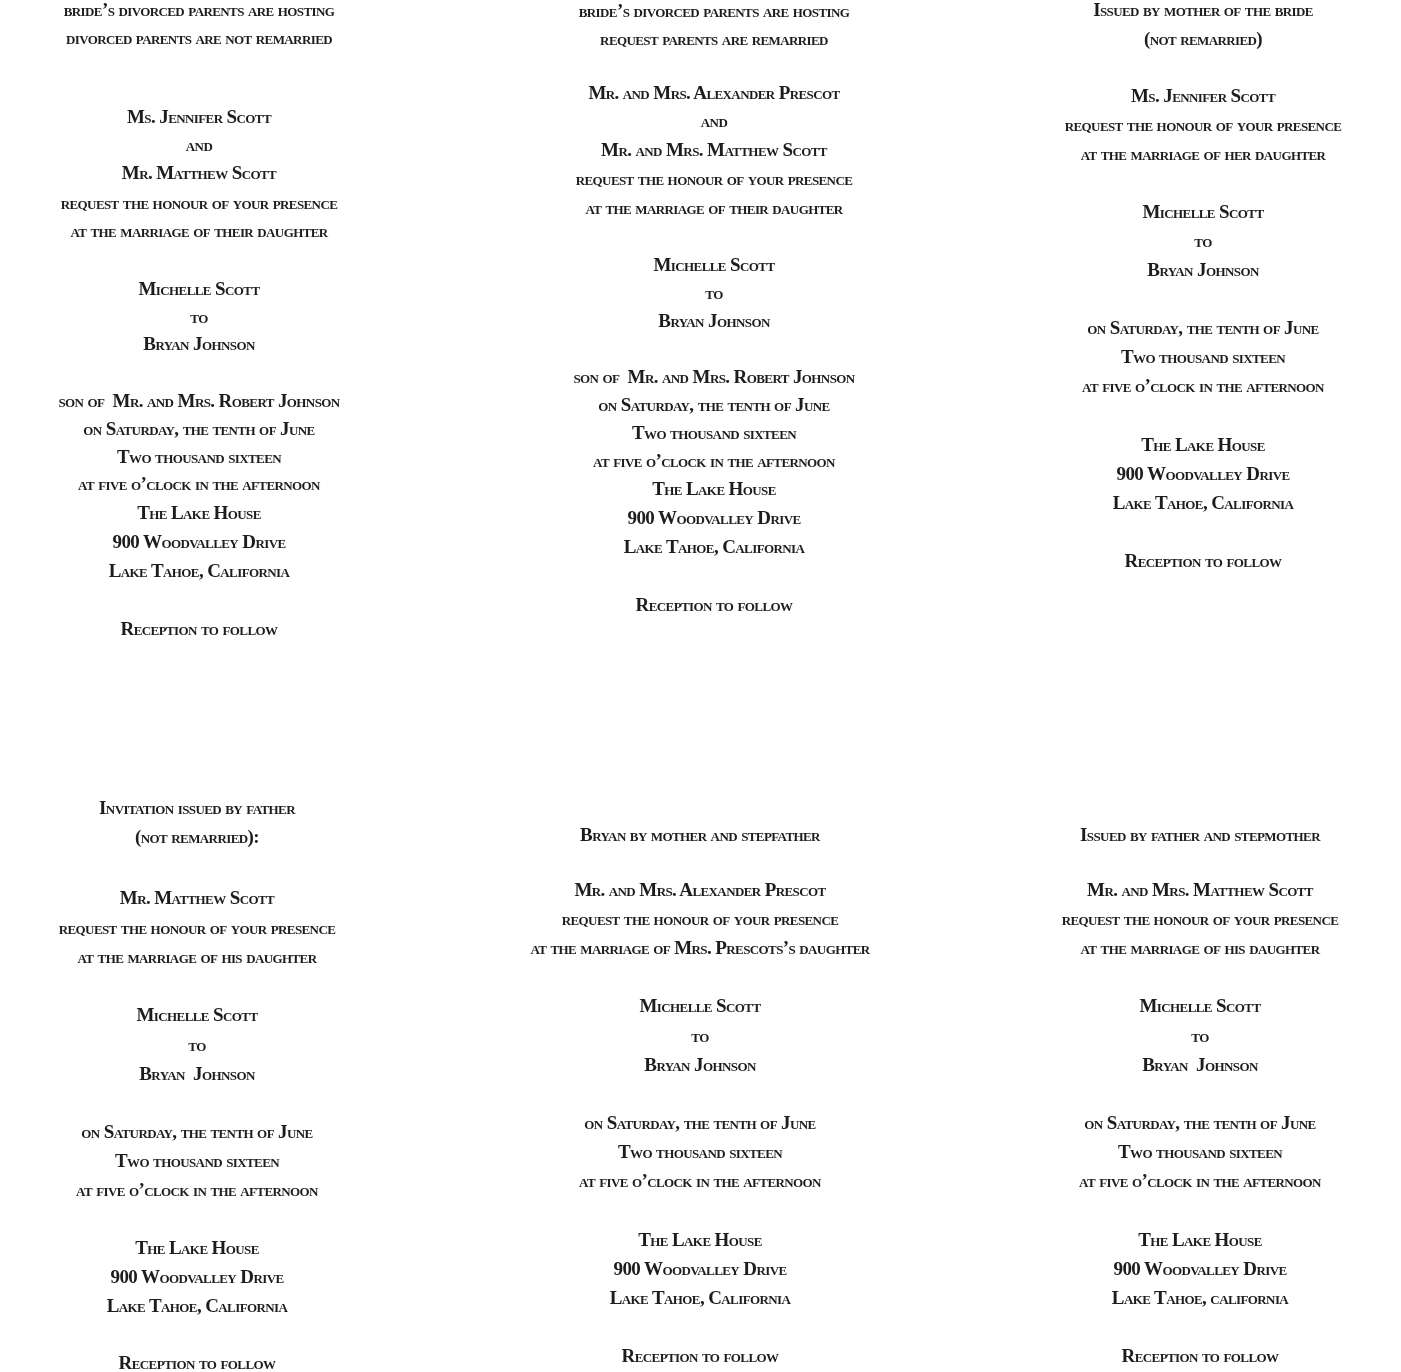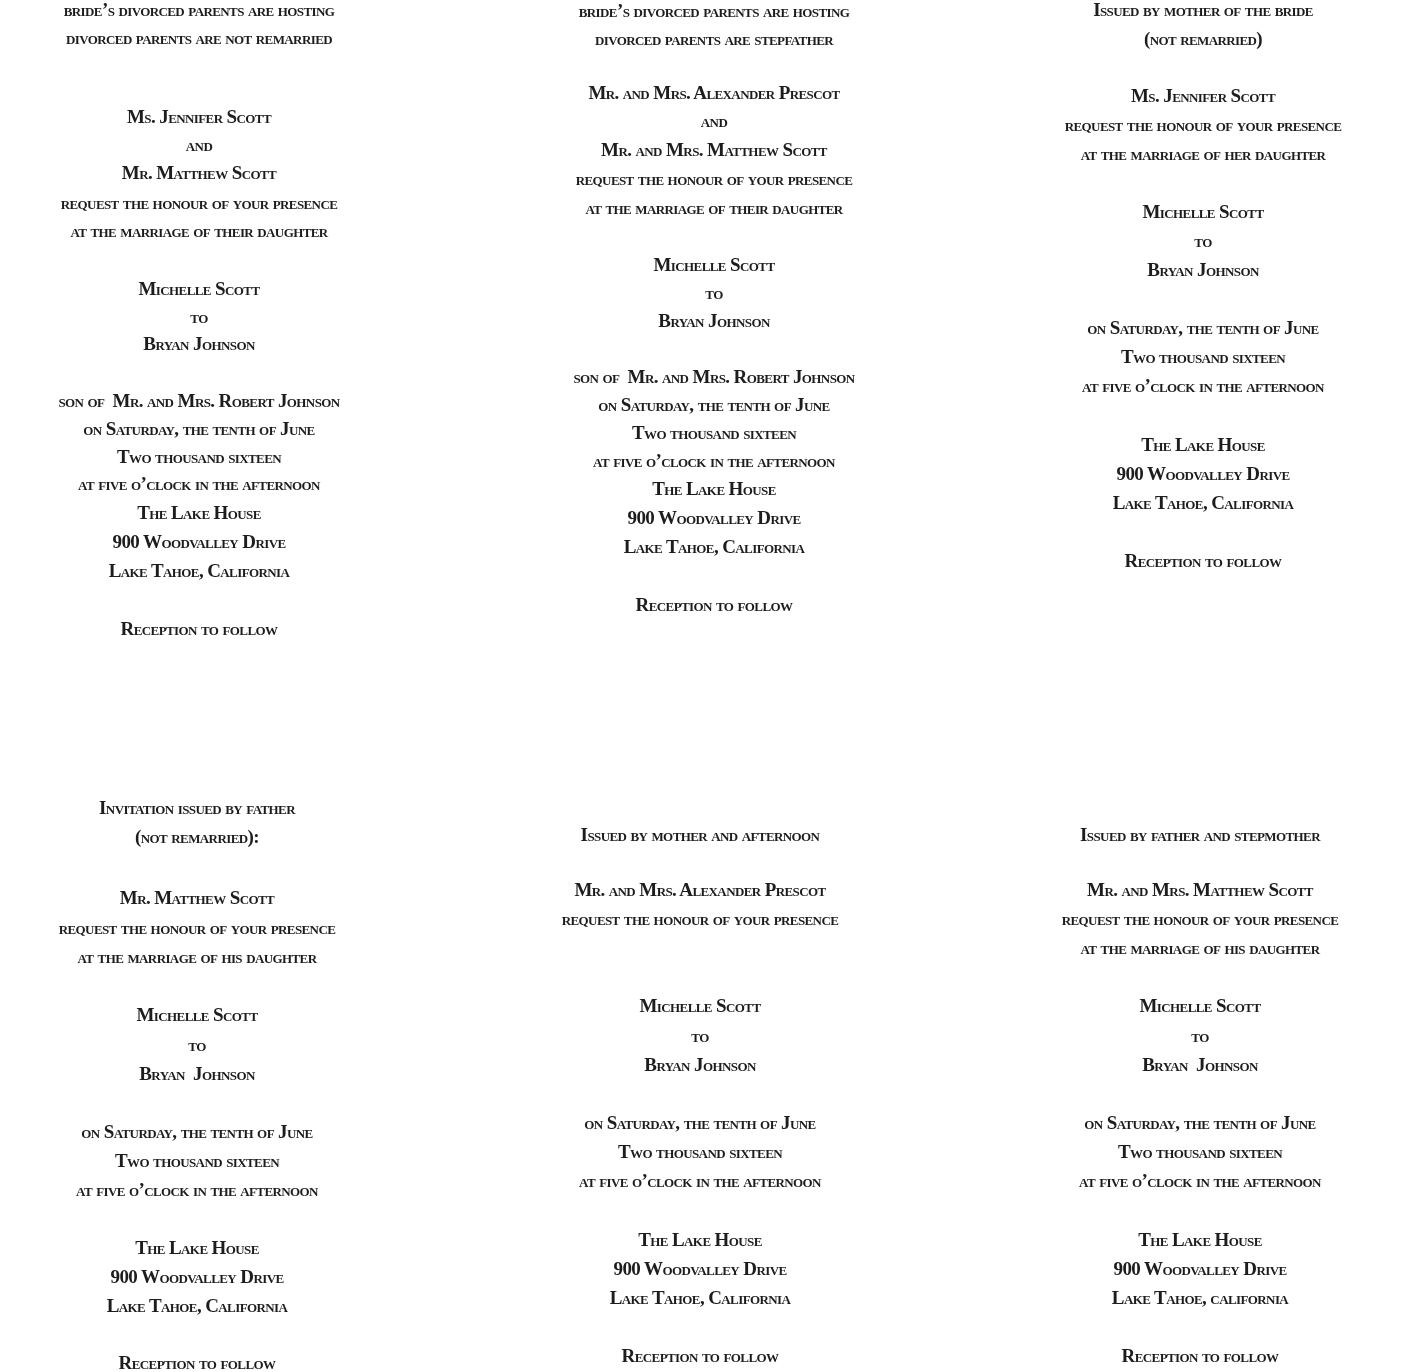--- a/index.html
+++ b/index.html
@@ -59,21 +59,21 @@
       <div class="line" style="top: 429px;">on Saturday, the tenth of June</div>
       <div class="line" style="top: 457px;">Two thousand sixteen</div>
       <div class="line" style="top: 484px;">at five o’clock in the afternoon</div>
       <div class="line" style="top: 513px;">The Lake House</div>
       <div class="line" style="top: 542px;">900 Woodvalley Drive</div>
       <div class="line" style="top: 571px;">Lake Tahoe, California</div>
       <div class="line" style="top: 629px;">Reception to follow</div>
     </div>
   <div class="invitation" style="left: 454px; width: 520px;">
       <div class="line" style="top: 11px;">bride’s divorced parents are hosting</div>
-      <div class="line" style="top: 39px;">divorced parents are stepfather</div>
+      <div class="line" style="top: 39px;">request parents are remarried</div>
       <div class="line" style="top: 93px;">Mr. and Mrs. Alexander Prescot</div>
       <div class="line" style="top: 121px;">and</div>
       <div class="line" style="top: 150px;">Mr. and Mrs. Matthew Scott</div>
       <div class="line" style="top: 179px;">request the honour of your presence</div>
       <div class="line" style="top: 208px;">at the marriage of their daughter</div>
       <div class="line" style="top: 265px;">Michelle Scott</div>
       <div class="line" style="top: 293px;">to</div>
       <div class="line" style="top: 321px;">Bryan Johnson</div>
       <div class="line" style="top: 377px;">son of  Mr. and Mrs. Robert Johnson</div>
       <div class="line" style="top: 405px;">on Saturday, the tenth of June</div>
@@ -112,23 +112,24 @@
       <div class="line" style="top: 1074px;">Bryan  Johnson</div>
       <div class="line" style="top: 1132px;">on Saturday, the tenth of June</div>
       <div class="line" style="top: 1161px;">Two thousand sixteen</div>
       <div class="line" style="top: 1190px;">at five o’clock in the afternoon</div>
       <div class="line" style="top: 1248px;">The Lake House</div>
       <div class="line" style="top: 1277px;">900 Woodvalley Drive</div>
       <div class="line" style="top: 1306px;">Lake Tahoe, California</div>
       <div class="line" style="top: 1363px;">Reception to follow</div>
     </div>
   <div class="invitation" style="left: 440px; width: 520px;">
-      <div class="line" style="top: 835px;">Issued by mother and afternoon</div>
+      <div class="line" style="top: 835px;">Bryan by mother and stepfather</div>
       <div class="line" style="top: 890px;">Mr. and Mrs. Alexander Prescot</div>
       <div class="line" style="top: 919px;">request the honour of your presence</div>
+      <div class="line" style="top: 948px;">at the marriage of Mrs. Prescots’s daughter</div>
       <div class="line" style="top: 1006px;">Michelle Scott</div>
       <div class="line" style="top: 1036px;">to</div>
       <div class="line" style="top: 1065px;">Bryan Johnson</div>
       <div class="line" style="top: 1123px;">on Saturday, the tenth of June</div>
       <div class="line" style="top: 1152px;">Two thousand sixteen</div>
       <div class="line" style="top: 1181px;">at five o’clock in the afternoon</div>
       <div class="line" style="top: 1240px;">The Lake House</div>
       <div class="line" style="top: 1269px;">900 Woodvalley Drive</div>
       <div class="line" style="top: 1298px;">Lake Tahoe, California</div>
       <div class="line" style="top: 1356px;">Reception to follow</div>

